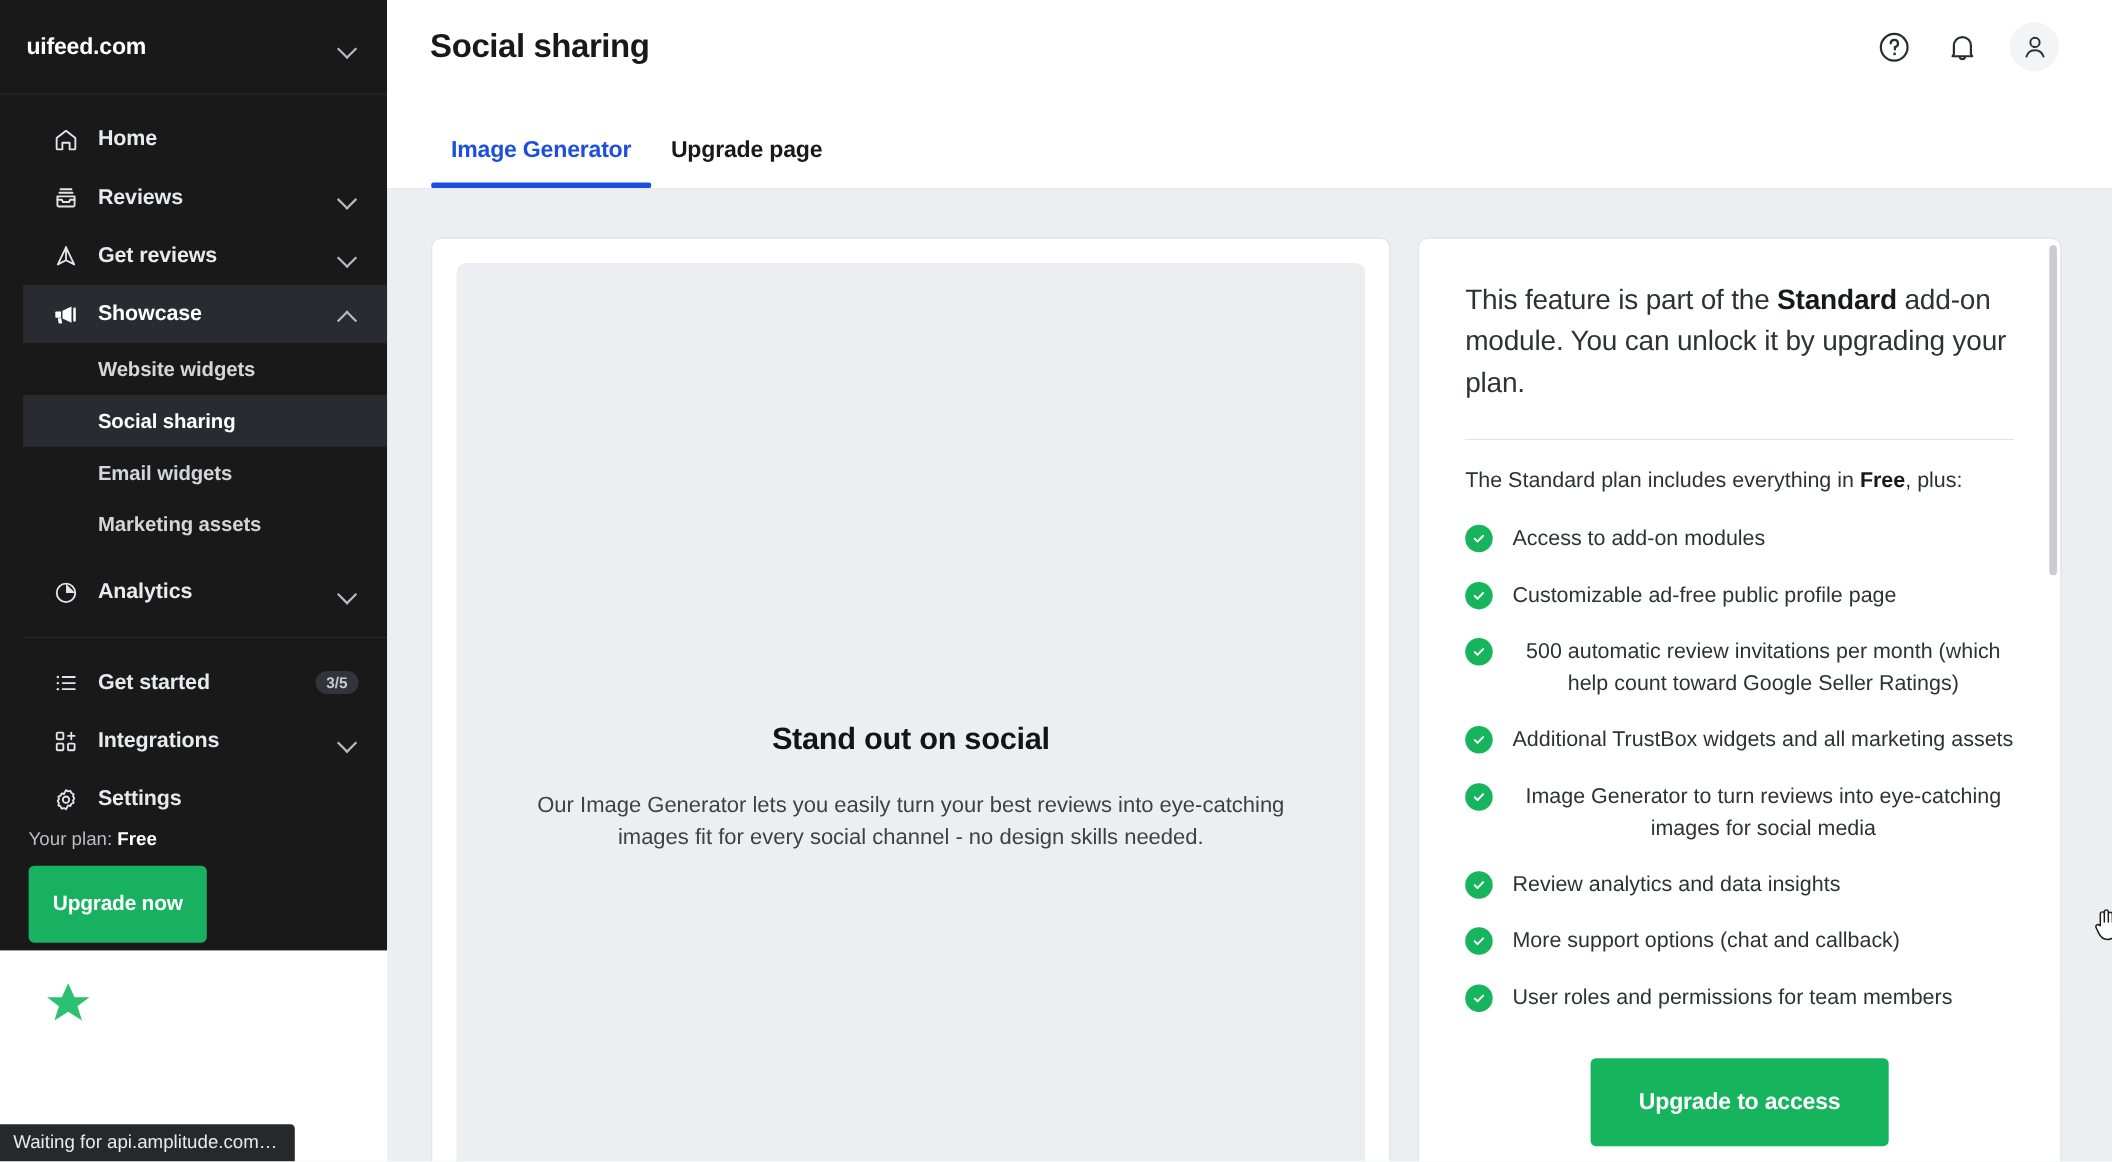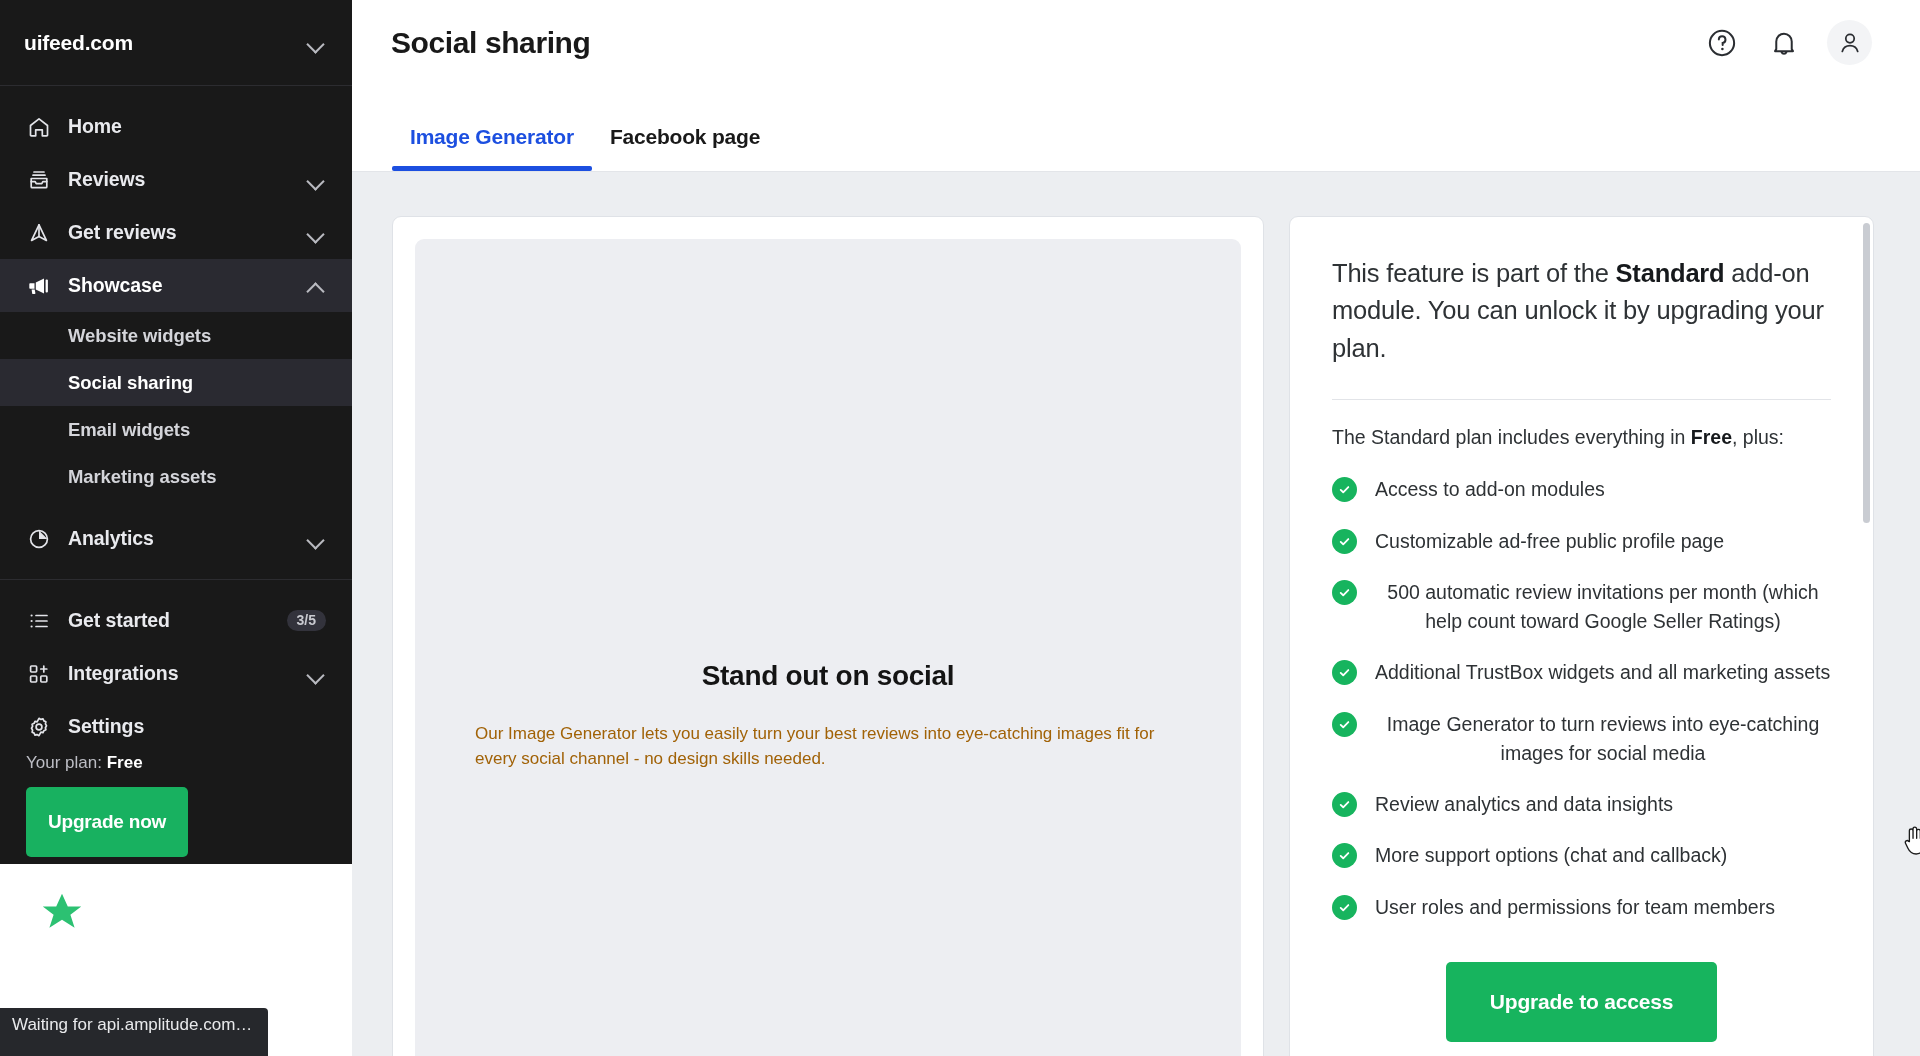--- a/index.html
+++ b/index.html
@@ -54,21 +54,21 @@
     left: 3px; top: 5px;
     width: 11px; height: 11px;
     border-right: 2.2px solid #b9bac0;
     border-bottom: 2.2px solid #b9bac0;
     transform: rotate(45deg);
   }
   .chev.up::before {
     transform: rotate(-135deg);
     top: 9px;
   }
-  .nav-group { padding-top: 14px; }
+  .nav-group { padding-top: 14px; margin-left: 21px; }
   .nav-sep {
     height: 1px;
     background: #2c2c30;
     margin: 14px 0 14px 0;
   }
   .nav-item {
     height: 53px;
     display: flex;
     align-items: center;
     padding: 0 26px 0 26px;
@@ -262,23 +262,24 @@
     padding: 0 60px;
   }
   .promo-title {
     font-size: 28px;
     font-weight: bold;
     color: #141414;
     margin-bottom: 30px;
     letter-spacing: -0.3px;
   }
   .promo-sub {
-    font-size: 17px;
+    font-size: 20px;
     line-height: 1.47;
-    color: #a16207;
+    color: #404040;
+    text-align: center;
     max-width: 730px;
   }
   .right-card {
     flex: 1;
     min-width: 0;
     height: 1000px;
     padding: 38px 42px 30px 42px;
     position: relative;
     overflow: hidden;
   }
@@ -347,21 +348,21 @@
     border-radius: 4px;
   }
 
   
   .statusbar {
     position: absolute;
     left: 0; bottom: 0;
     background: #26282c;
     color: #e9eaec;
     font-size: 17px;
-    padding: 7px 16px 21px 12px;
+    padding: 7px 16px 7px 12px;
     border-top-right-radius: 4px;
     z-index: 50;
     white-space: nowrap;
   }
   
   .cursor {
     position: absolute;
     left: 1547px;
     top: 824px;
     z-index: 60;
@@ -531,21 +532,21 @@
           <span class="avatar-btn">
             <svg width="28" height="28" viewBox="0 0 24 24" fill="none" stroke="#2a2d31" stroke-width="1.5" stroke-linecap="round">
               <circle cx="12" cy="8.2" r="3.6"></circle>
               <path d="M5.4 19.2a6.9 6.9 0 0 1 13.2 0"></path>
             </svg>
           </span>
         </div>
       </div>
       <div class="tabs">
         <div class="tab active">Image Generator</div>
-        <div class="tab">Facebook page</div>
+        <div class="tab">Upgrade page</div>
       </div>
     </div>
 
     <div class="content">
 
       <div class="card left-card">
         <div class="promo-panel">
           <div class="promo-title">Stand out on social</div>
           <div class="promo-sub">Our Image Generator lets you easily turn your best reviews into eye-catching images fit for every social channel - no design skills needed.</div>
         </div>

